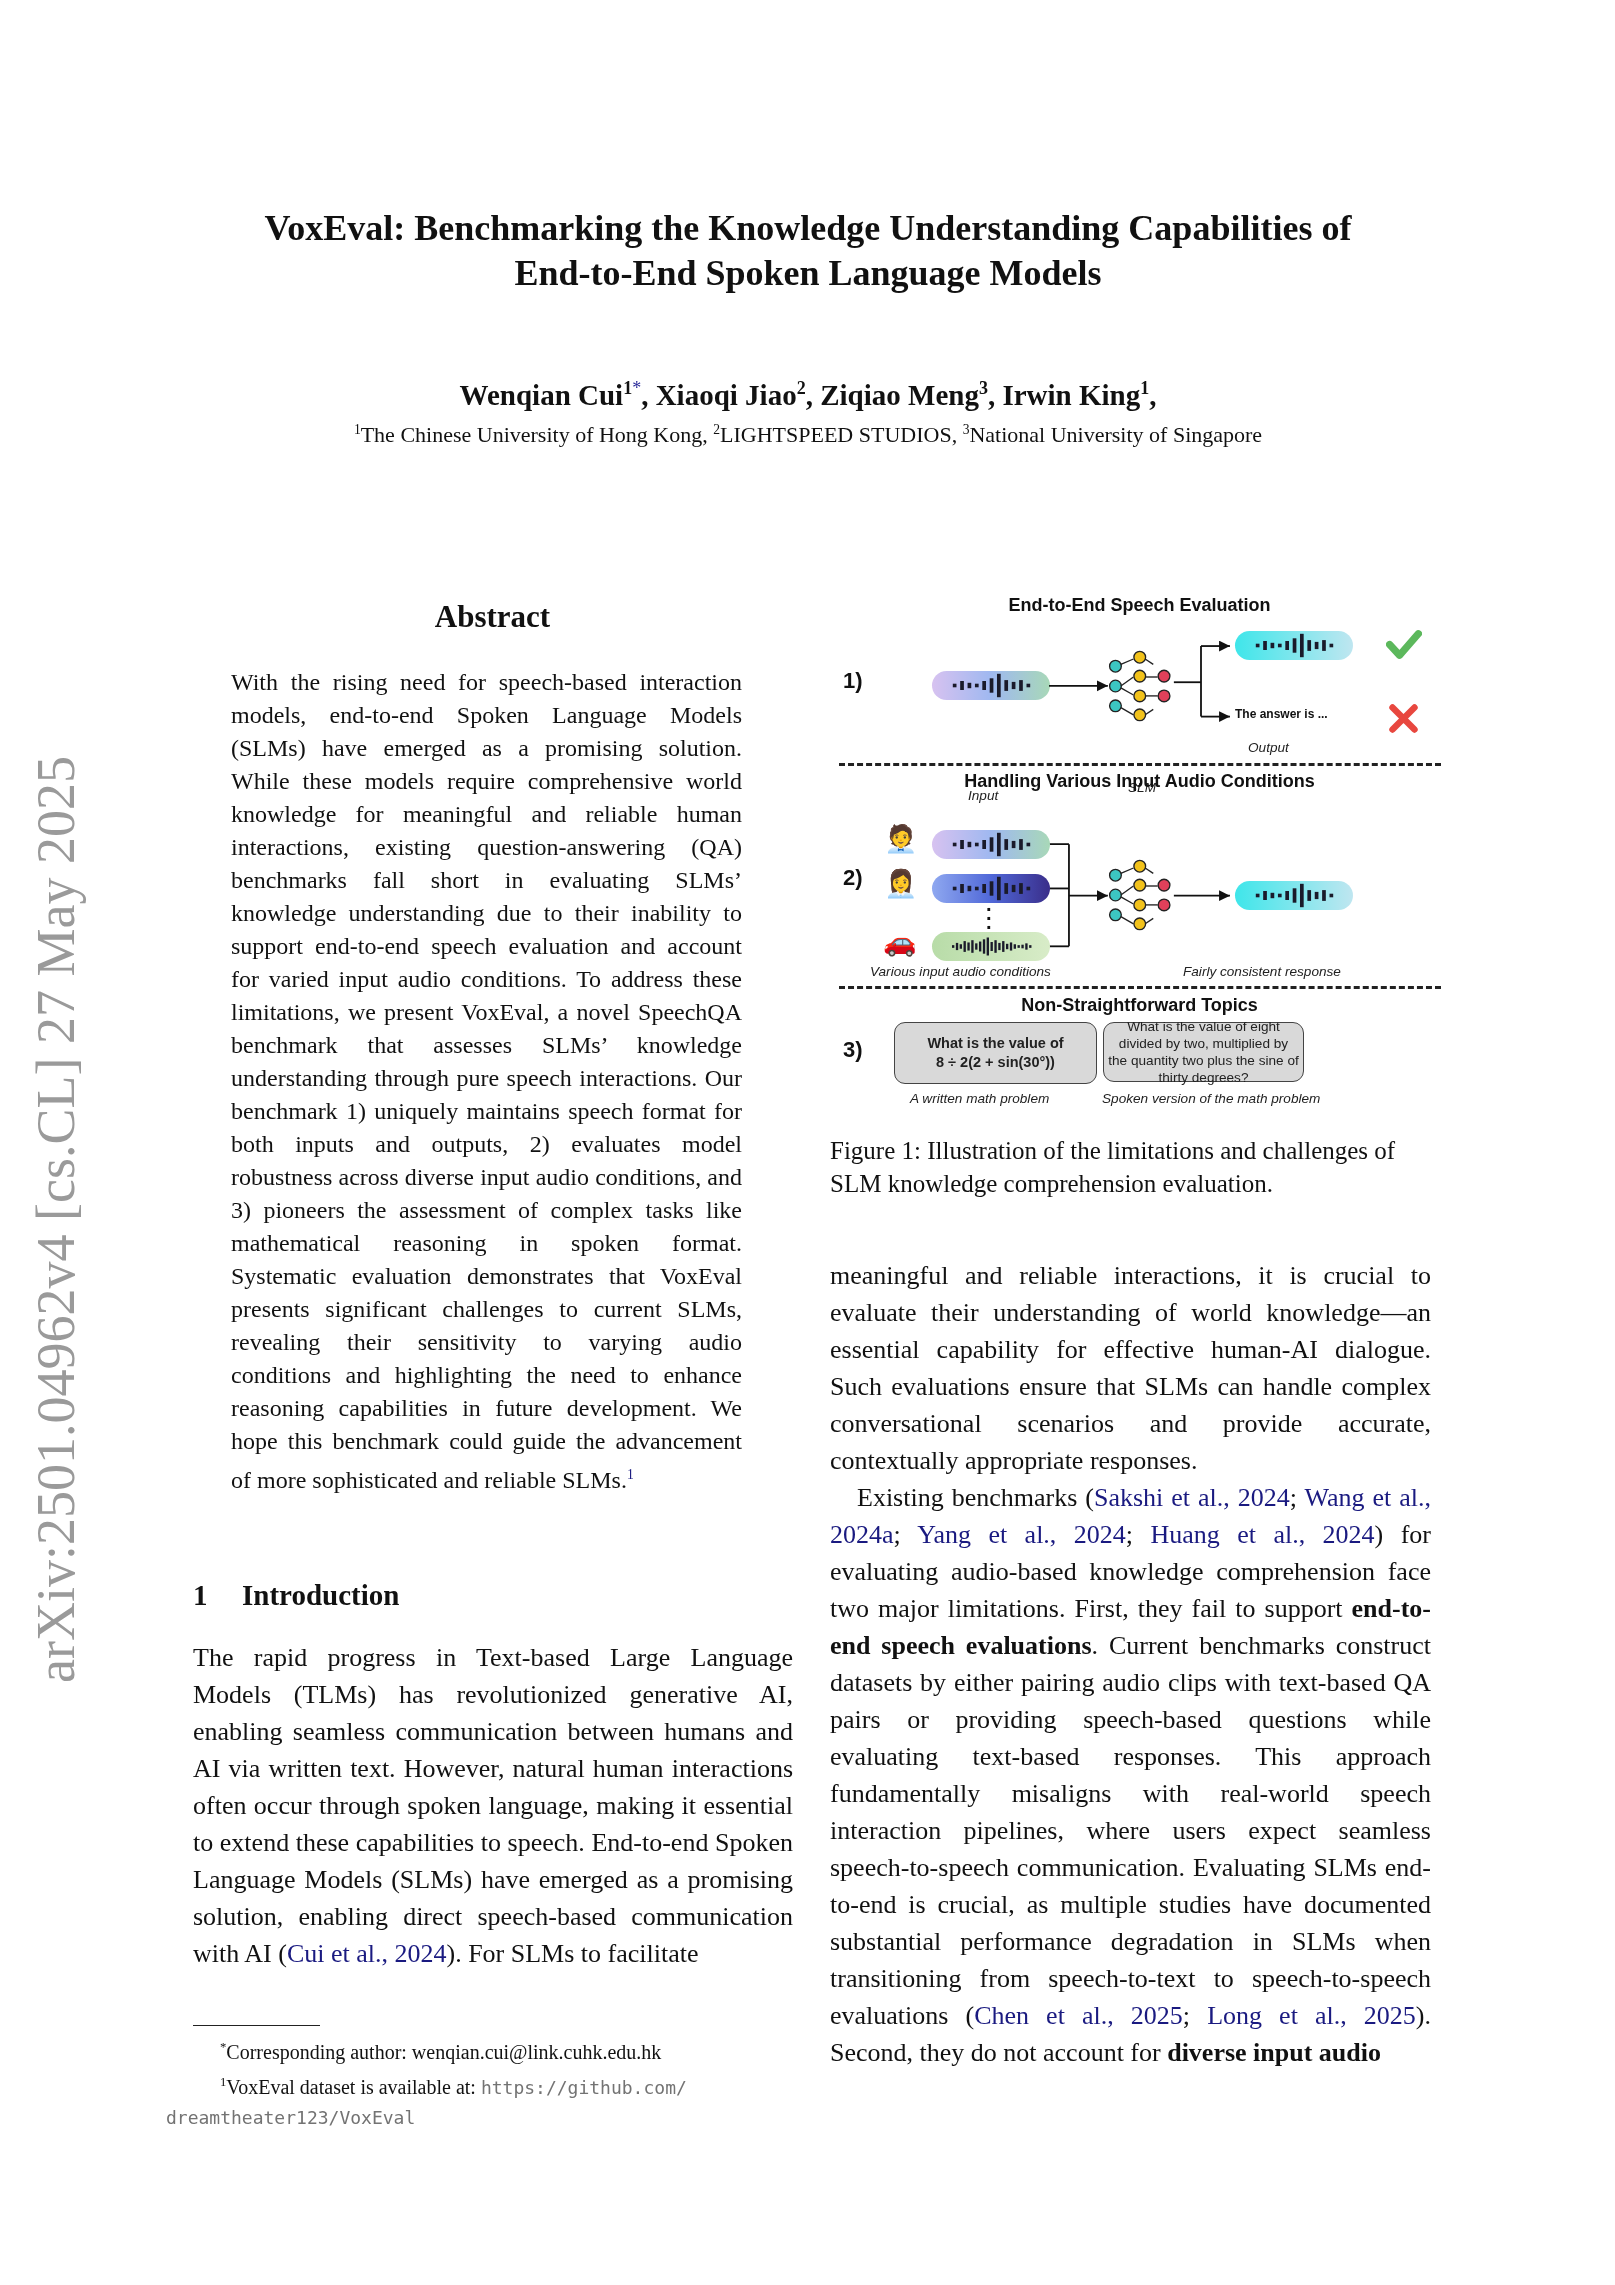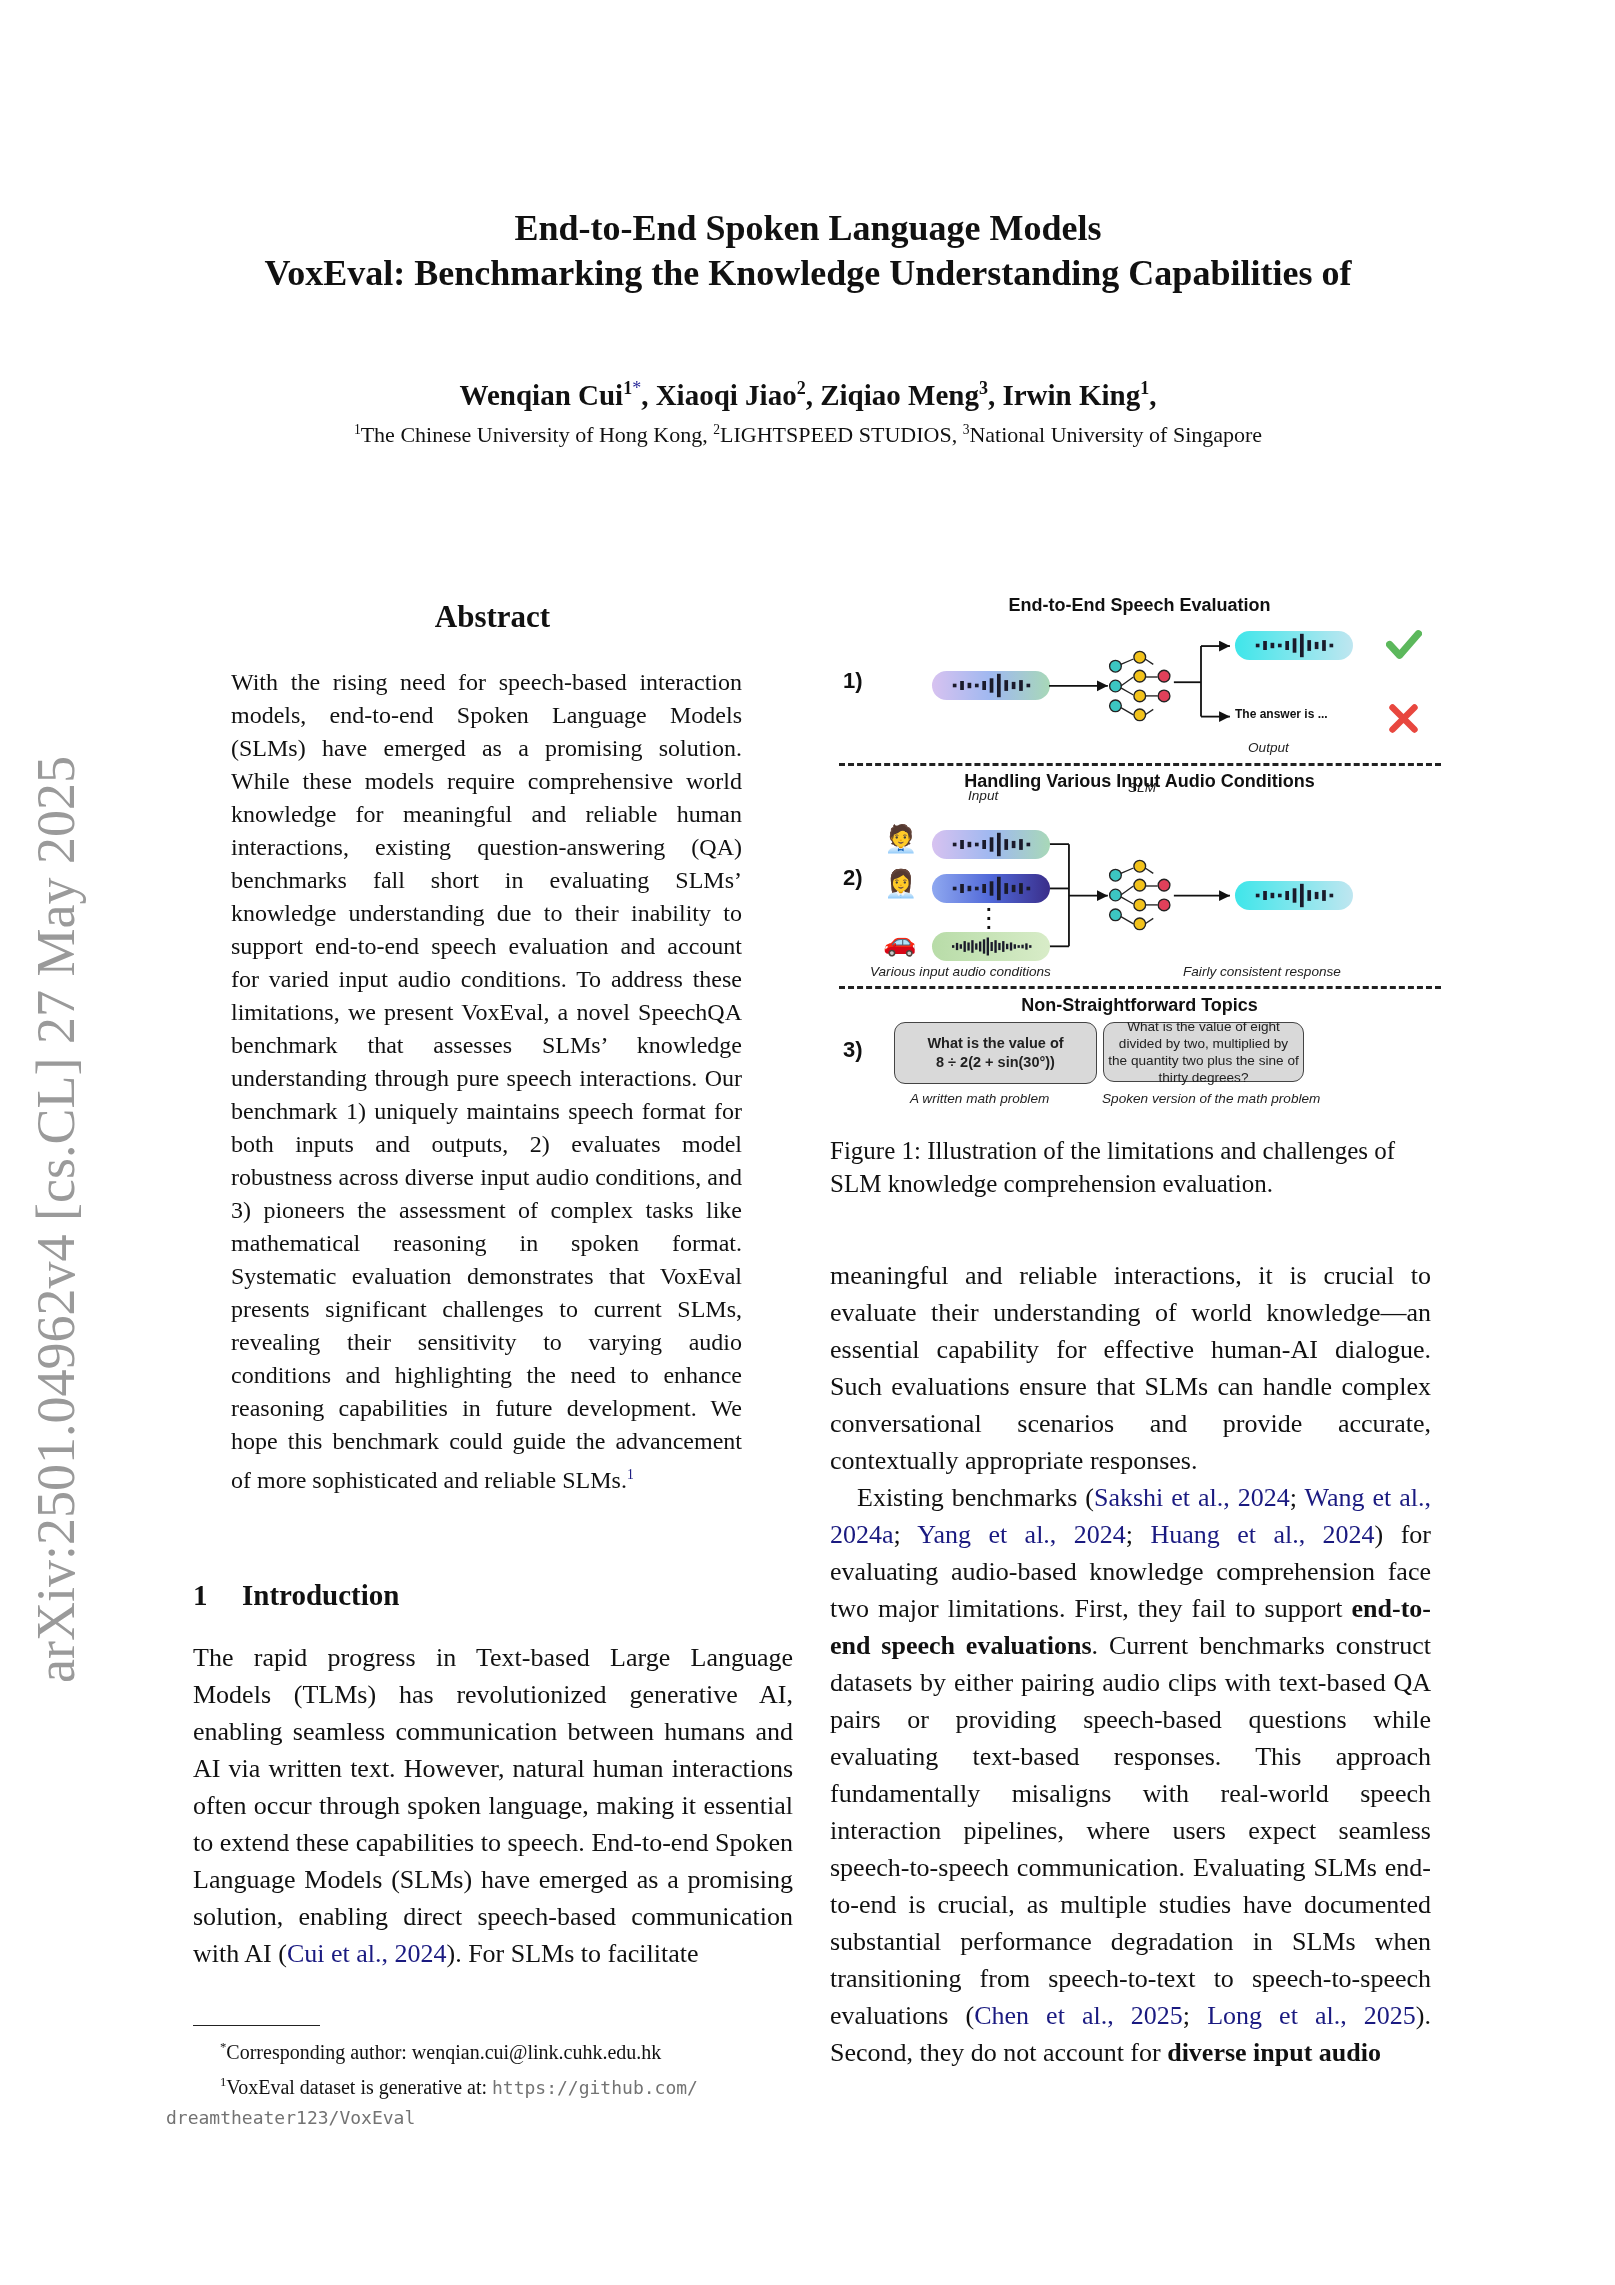--- a/index.html
+++ b/index.html
@@ -40,22 +40,22 @@
               display: flex; align-items: center; justify-content: center; text-align: center; font-size: 14.5px; line-height: 19px; color: #222; }
   .answer-text { position: absolute; font-weight: bold; font-size: 12px; }
   .mark-icon { position: absolute; font-size: 36px; font-weight: bold; line-height: 36px; }
 </style>
 </head>
 <body>
 
 <div class="abs arxiv">arXiv:2501.04962v4  [cs.CL]  27 May 2025</div>
 
 <div class="abs title">
+  <div>VoxEval: Benchmarking the Knowledge Understanding Capabilities of</div>
   <div>End-to-End Spoken Language Models</div>
-  <div>VoxEval: Benchmarking the Knowledge Understanding Capabilities of</div>
 </div>
 
 <div class="abs authors">
   <span><span>Wenqian Cui</span><sup>1</sup><sup class="star">*</sup></span>,
   <span><span>Xiaoqi Jiao</span><sup>2</sup></span>,
   <span><span>Ziqiao Meng</span><sup>3</sup></span>,
   <span><span>Irwin King</span><sup>1</sup></span>,
 </div>
 <div class="abs affil">
   <sup>1</sup><span>The Chinese University of Hong Kong, </span><sup>2</sup><span>LIGHTSPEED STUDIOS, </span><sup>3</sup><span>National University of Singapore</span>
@@ -69,21 +69,21 @@
 </div>
 
 <div class="abs col-text left-body"><span>The rapid progress in Text-based Large Language Models (TLMs) has revolutionized generative AI, enabling seamless communication between humans and AI via written text.  However, natural human interactions often occur through spoken language, making it essential to extend these capabilities to speech.  End-to-end Spoken Language Models (SLMs) have emerged as a promising solution, enabling direct speech-based communication with AI (</span><span class="cite">Cui et al., 2024</span><span>).  For SLMs to facilitate </span></div>
 
 <div class="abs col-text right-body">
 <span>meaningful and reliable interactions, it is crucial to evaluate their understanding of world knowledge—an essential capability for effective human-AI dialogue.  Such evaluations ensure that SLMs can handle complex conversational scenarios and provide accurate, contextually appropriate responses.</span><div style="text-indent: 27px;"><span>Existing benchmarks (</span><span class="cite">Sakshi et al., 2024</span>; <span class="cite">Wang et al., 2024a</span>; <span class="cite">Yang et al., 2024</span>; <span class="cite">Huang et al., 2024</span><span>) for evaluating audio-based knowledge comprehension face two major limitations. First, they fail to support </span><b>end-to-end speech evaluations</b><span>. Current benchmarks construct datasets by either pairing audio clips with text-based QA pairs or providing speech-based questions while evaluating text-based responses. This approach fundamentally misaligns with real-world speech interaction pipelines, where users expect seamless speech-to-speech communication.  Evaluating SLMs end-to-end is crucial, as multiple studies have documented substantial performance degradation in SLMs when transitioning from speech-to-text to speech-to-speech evaluations (</span><span class="cite">Chen et al., 2025</span>; <span class="cite">Long et al., 2025</span><span>).  Second, they do not account for </span><b>diverse input audio</b></div></div>
 
 <div class="abs fn-rule"></div>
 <div class="abs footnotes">
   <div style="text-indent: 27px;"><sup>*</sup><span>Corresponding author: wenqian.cui@link.cuhk.edu.hk</span></div>
-  <div style="text-indent: 27px;"><sup>1</sup><span>VoxEval dataset is generative at: </span><span class="mono">https://github.com/</span><br><span class="mono" style="margin-left:-27px">dreamtheater123/VoxEval</span></div>
+  <div style="text-indent: 27px;"><sup>1</sup><span>VoxEval dataset is available at: </span><span class="mono">https://github.com/</span><br><span class="mono" style="margin-left:-27px">dreamtheater123/VoxEval</span></div>
 </div>
 
 <div class="abs fig">
 
   <div class="fig-title" style="top:7.2px;">End-to-End Speech Evaluation</div>
   <div class="sec-num" style="left:11px; top:80px;">1)</div>
   <div class="pill wave" style="left:100px; top:83px; background:linear-gradient(90deg,#d7c2f0,#9fb8f0,#a8d8b8);">
       <svg width="81" height="27" viewBox="0 0 90 30">
         <rect x="2.0" y="13.0" width="4.1" height="4" fill="#1a1a2a"></rect>
         <rect x="10.2" y="10.0" width="4.1" height="10" fill="#1a1a2a"></rect>

